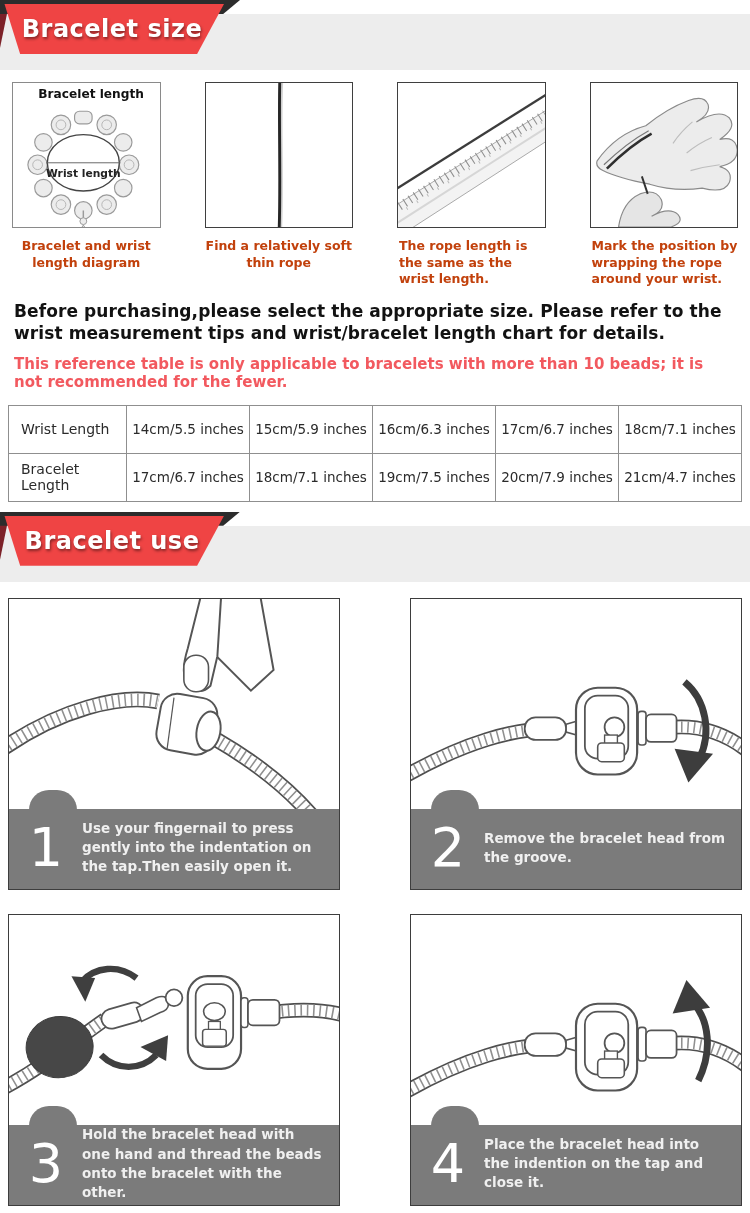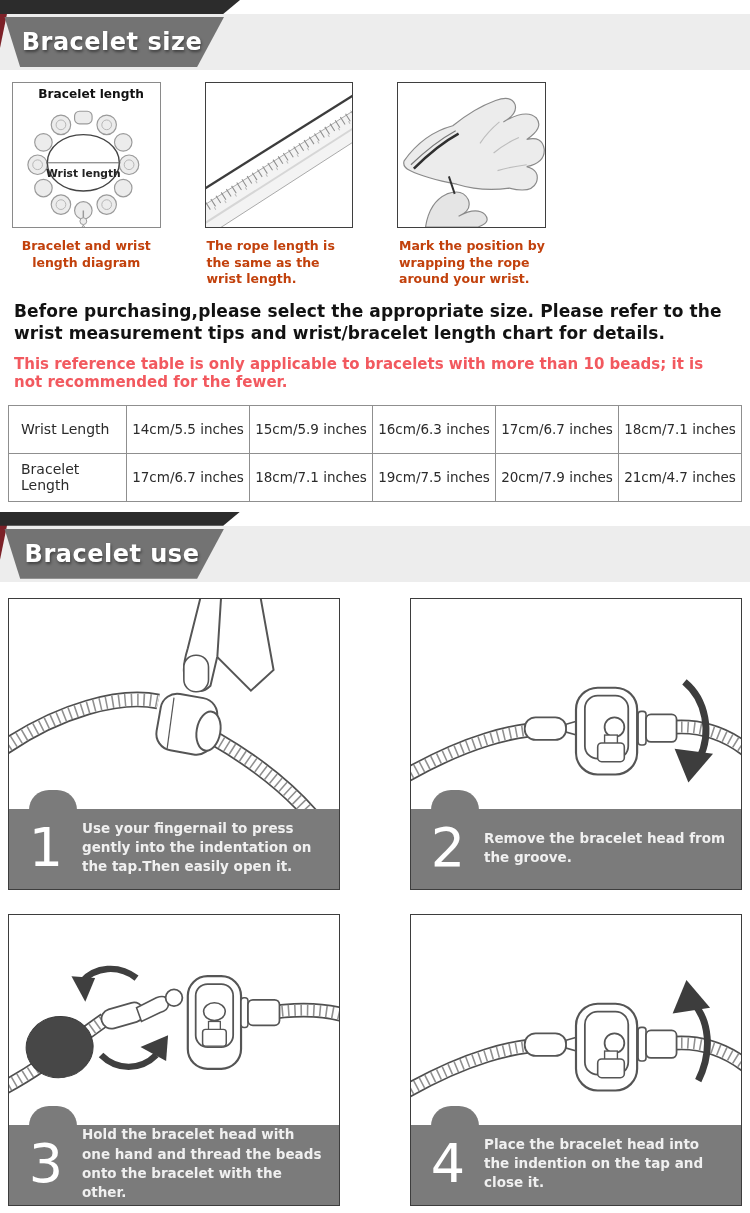--- a/index.html
+++ b/index.html
@@ -9,21 +9,21 @@
     font-family:"DejaVu Sans","Liberation Sans",sans-serif; color:#1a1a1a;
   }
 
   
   .banner { position:relative; height:76px; }
   .banner-strip { position:absolute; top:14px; left:0; right:0; height:56px; background:#ededed; }
   .banner-fold { position:absolute; top:0; left:0; width:240px; height:14px; background:#2c2c2c;
                  clip-path:polygon(0 0,100% 0,93% 100%,0 100%); }
   .banner-accent { position:absolute; top:4px; left:0; width:9px; height:44px; background:#7c2128;
                  clip-path:polygon(0 0,100% 0,0 100%); }
-  .banner-ribbon { position:absolute; top:17px; left:0; width:224px; height:50px; background:#737373;
+  .banner-ribbon { position:absolute; top:4px; left:0; width:224px; height:50px; background:#ef4444;
                  clip-path:polygon(2% 0,100% 0,88% 100%,9% 100%);
                  display:flex; align-items:center; justify-content:center; }
   .banner-ribbon span { color:#fff; font-weight:bold; font-size:24px; letter-spacing:.5px;
                  text-shadow:1px 2px 3px rgba(0,0,0,.45); }
 
   
   .measure-row { display:grid; grid-template-columns:repeat(4,1fr); gap:0 44px; padding:6px 12px 0; }
   .m-box { height:146px; border:1.5px solid #3f3f3f; background:#fff; overflow:hidden; }
   .m-box.light { border:1px solid #8a8a8a; }
   .m-box svg { width:100%; height:100%; display:block; }
@@ -102,20 +102,29 @@
         <path d="M72 146 q5 6 0 10 q-5 -4 0 -10 Z" fill="#ececec" stroke="#9a9a9a"></path>
 
         <ellipse cx="72" cy="82" rx="37" ry="29" fill="#ffffff" fill-opacity="0.93" stroke="#444" stroke-width="1.4"></ellipse>
         <line x1="34" y1="82" x2="110" y2="82" stroke="#666" stroke-width="1"></line>
         <text x="72" y="97" text-anchor="middle" font-size="11" font-weight="bold" fill="#222">Wrist length</text>
       </svg>
     </div>
     <div class="m-caption cap-center">Bracelet and wrist length diagram</div>
   </div>
 
+  <div>
+    <div class="m-box">
+      <svg viewBox="0 0 150 148">
+        <path d="M78 0 C 76 40, 79 100, 77 148" stroke="#cfcfcf" stroke-width="2" fill="none"></path>
+        <path d="M75.5 0 C 74.5 40, 76.5 100, 75 148" stroke="#262626" stroke-width="3" fill="none"></path>
+      </svg>
+    </div>
+    <div class="m-caption cap-center">Find a relatively soft thin rope</div>
+  </div>
 
   <div>
     <div class="m-box">
       <svg viewBox="0 0 150 148">
         <line x1="-4" y1="110" x2="152" y2="12" stroke="#3c3c3c" stroke-width="2.4"></line>
         <polygon points="-6,128 152,28 152,60 -6,162" fill="#f3f3f3" stroke="#a8a8a8" stroke-width="1"></polygon>
         <line x1="-6" y1="147" x2="152" y2="46" stroke="#d6d6d6" stroke-width="2"></line>
 
         <line x1="-4" y1="130" x2="151" y2="32" stroke="#8f8f8f" stroke-width="9" stroke-dasharray="1.1 5.2"></line>
         <line x1="-2" y1="136" x2="151" y2="38" stroke="#b9b9b9" stroke-width="3" stroke-dasharray="1 11.6"></line>

